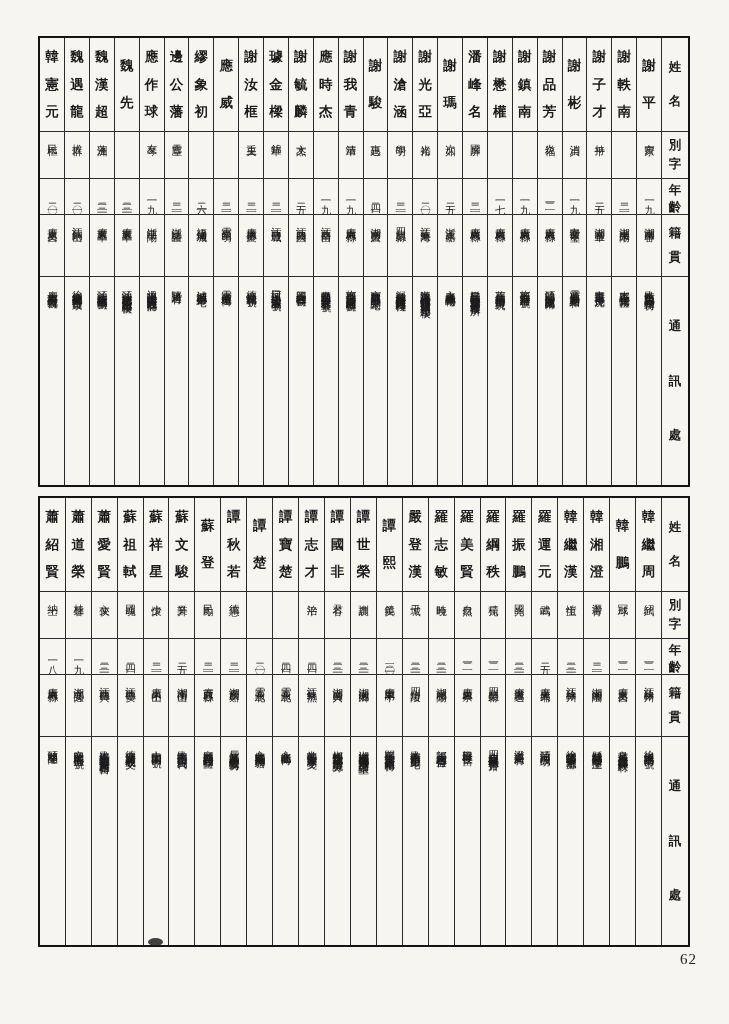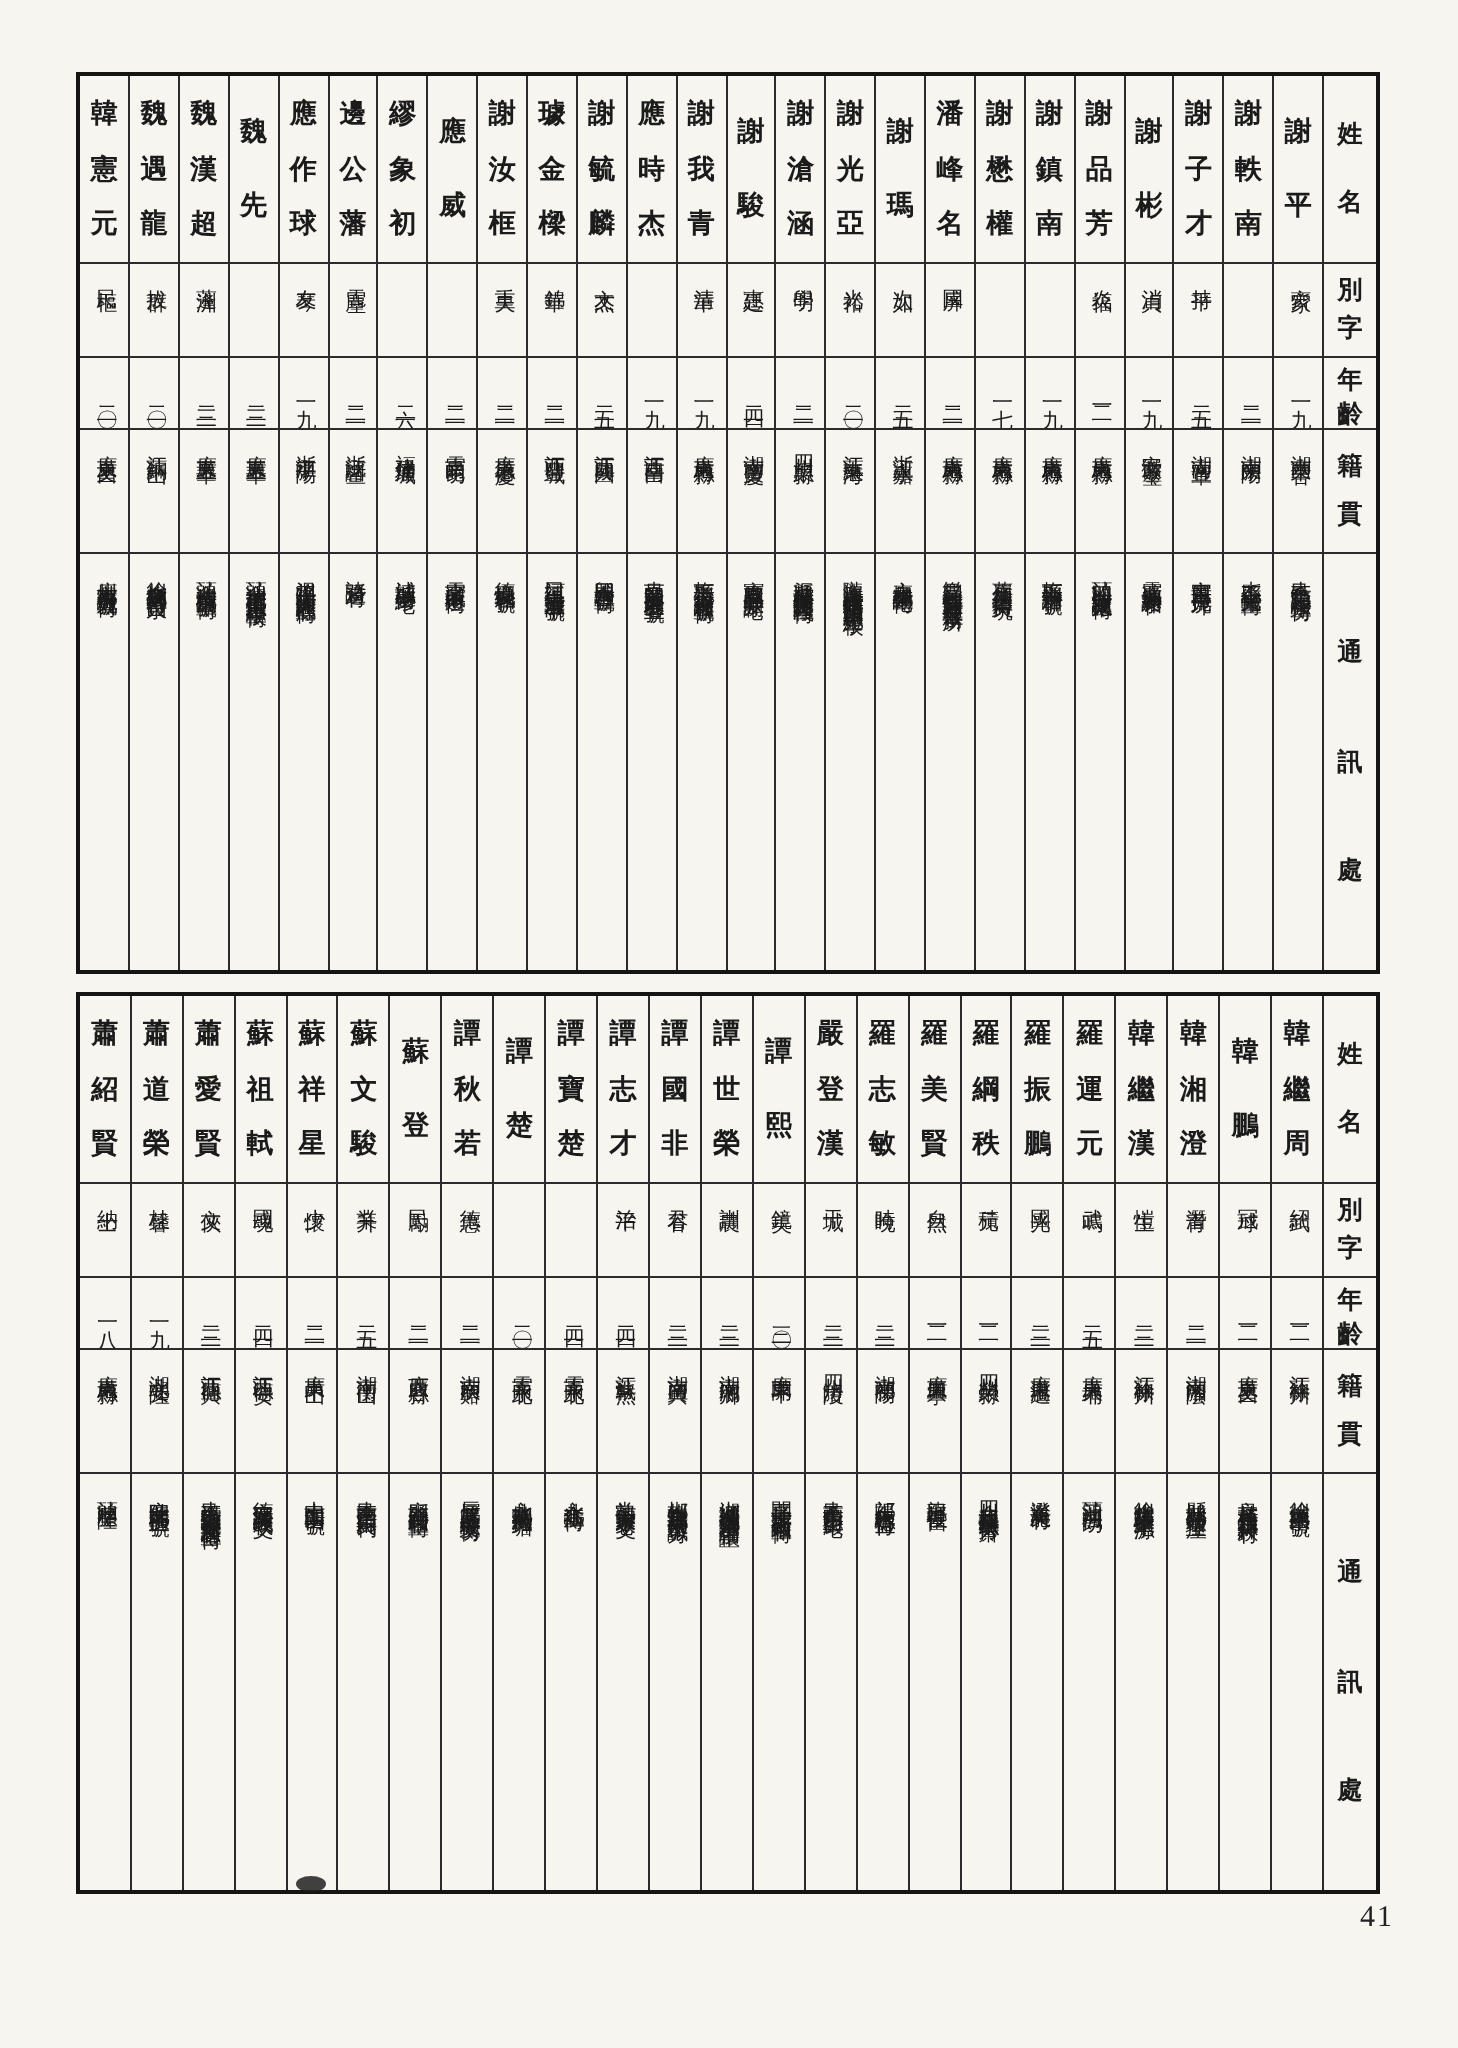--- a/index.html
+++ b/index.html
@@ -1056,14 +1056,14 @@
           </div>
     <div class="cell address">
             <span class="v">汕頭順星隆</span>
           </div>
   </div>
       </div>
 
   </div>
 
   <div class="smudge"></div>
-  <div class="page-number">41</div>
+  <div class="page-number">62</div>
 </div>
 
 </body></html>

